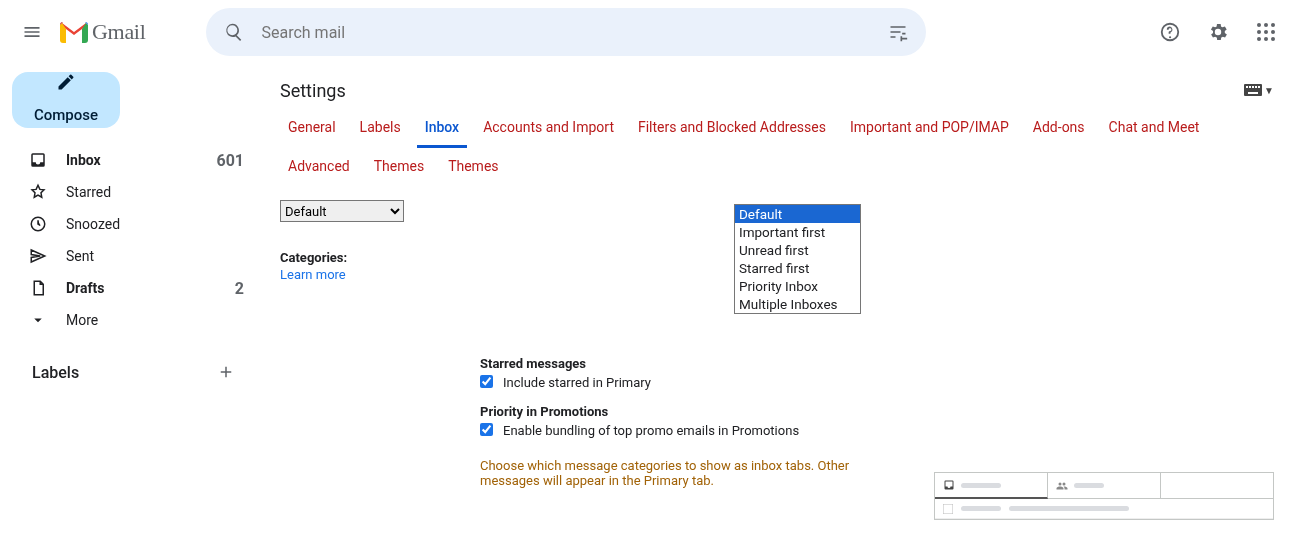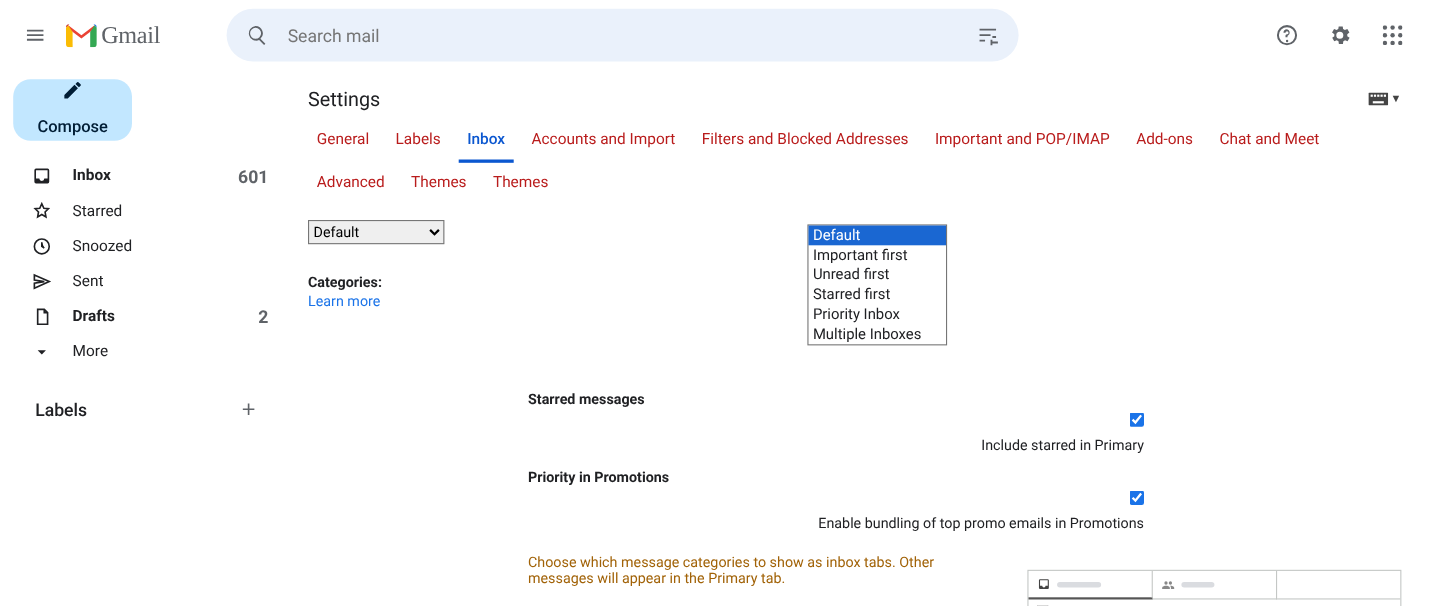--- a/index.html
+++ b/index.html
@@ -47,21 +47,21 @@
   .row-label a { display:block; font-weight:400; color:#1a73e8; text-decoration:none; font-size:13px; margin-top:2px; }
 
   .native-select { width: 124px; height: 22px; border: 1px solid #767676; background:#efefef; font-size:13px; }
 
   
   .dropdown-list { position:absolute; left: 478px; top: 20px; width: 127px; border:1px solid #767676; background:#fff; font-size:13.5px; z-index:10; }
   .dropdown-list .opt { padding: 1px 4px; cursor:pointer; }
   .dropdown-list .opt.sel { background:#1a67d2; color:#fff; }
 
   .section-h { font-weight:700; font-size:13px; margin-bottom:4px; }
-  .cb-row { display:flex; align-items:flex-end; gap:10px; font-size:13px; margin-bottom: 14px; flex-direction: column; }
+  .cb-row { display:flex; align-items:flex-start; gap:10px; font-size:13px; margin-bottom: 14px; }
   .cb { width:13px; height:13px; accent-color:#1a73e8; }
 
   .hint { font-size:13px; color:#a16207; max-width: 420px; }
 
   .preview-box { position:absolute; right: 28px; bottom: 0; width: 340px; height: 48px; border:1px solid #c4c7c5; background:#fff; }
   .preview-box .tabrow { display:flex; height:26px; }
   .ptab { flex:1; border-right:1px solid #c4c7c5; border-bottom:1px solid #c4c7c5; display:flex; align-items:center; padding:0 8px; gap:6px; }
   .ptab.active { border-bottom: 2px solid #555; }
   .skel { height:5px; background:#dadce0; border-radius:3px; }
   .prow { display:flex; align-items:center; height:20px; padding: 0 8px; gap:8px; border-bottom:1px solid #eee;}

